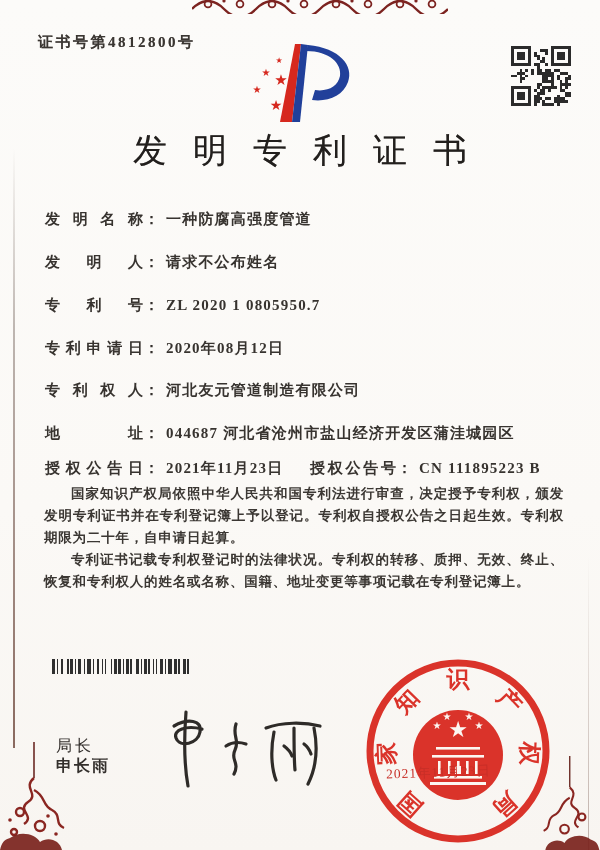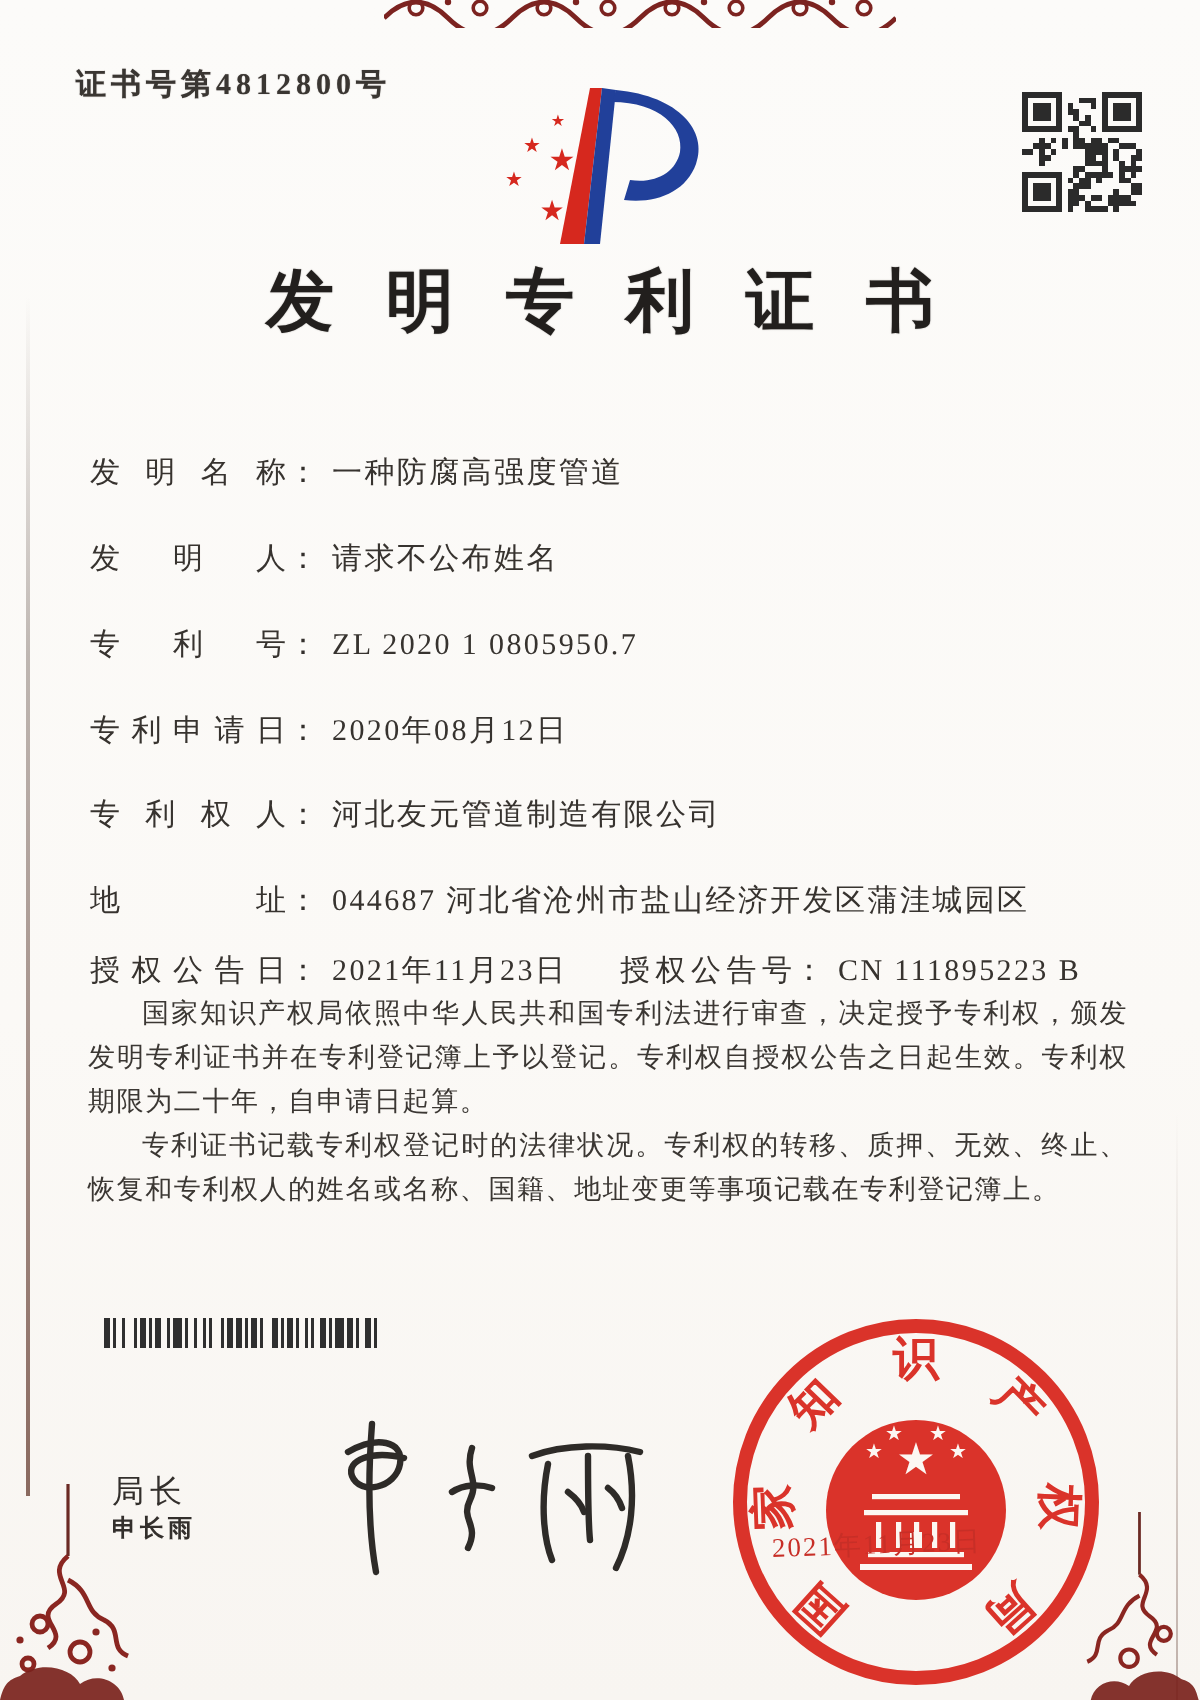--- a/index.html
+++ b/index.html
@@ -13,44 +13,44 @@
   }
   .cert-no {
     position:absolute; left:38px; top:33px;
     font-size:15px; font-weight:600; letter-spacing:2.5px; color:#3a3632;
     text-shadow:0 0 .5px rgba(60,50,45,.5);
   }
   .logo { position:absolute; left:248px; top:38px; }
   .qr { position:absolute; left:511px; top:46px; }
   .title {
     position:absolute; left:0; right:0; top:128px;
-    text-align:center; font-size:34px; font-weight:700;
+    text-align:center; font-size:34px; font-weight:400;
     letter-spacing:26px; padding-left:26px; color:#221f1d;
     text-shadow:0 0 .6px rgba(30,25,22,.55);
   }
   .fields { position:absolute; left:45px; top:203px; right:25px; }
-  .frow { position:absolute; left:0; font-size:15px; font-weight:400; white-space:nowrap;margin-top:17px; }
+  .frow { position:absolute; left:0; font-size:15px; font-weight:700; white-space:nowrap; }
   .flabel {
     display:inline-block; width:98px; vertical-align:bottom;
     text-align:justify; text-align-last:justify; letter-spacing:0;
     color:#37332f;
   }
   .fcolon { display:inline-block; margin-left:1px; }
   .fvalue { margin-left:7px; letter-spacing:1.2px; color:#37332f; }
   .grant-no-group { position:absolute; left:265px; top:0; }
   .grant-no-group .flabel { width:86px; }
   .body-text {
-    position:absolute; left:44px; right:36px; top:496px;
+    position:absolute; left:44px; right:36px; top:483px;
     font-size:13.5px; line-height:22px; letter-spacing:.8px;
-    font-weight:400; color:#3b3733; text-align:justify;
+    font-weight:700; color:#3b3733; text-align:justify;
   }
   .body-text p { text-indent:2em; margin:0; }
   .barcode { position:absolute; left:52px; top:659px; }
   .sig-title { position:absolute; left:56px; top:724px; font-size:16px; font-weight:400; letter-spacing:3px;margin-top:12px; }
-  .sig-name  { position:absolute; left:56px; top:756px; font-size:12px; font-weight:700; letter-spacing:2px; }
+  .sig-name  { position:absolute; left:56px; top:756px; font-size:16px; font-weight:700; letter-spacing:2px; }
   .signature-svg { position:absolute; left:158px; top:698px; }
   .seal { position:absolute; left:362px; top:655px; opacity:.93; }
   .footer {
     position:absolute; left:0; right:8px; top:818px;
     text-align:center; font-size:12.5px; font-weight:600; letter-spacing:2px; color:#3c3834;
   }
   .ornament-top { position:absolute; left:192px; top:-2px; }
   .fold-line {
     position:absolute; left:13px; top:148px; width:1.5px; height:600px;
     background:linear-gradient(180deg, rgba(140,127,120,0) 0%, rgba(140,127,120,.55) 30%, rgba(110,70,58,.8) 100%);

